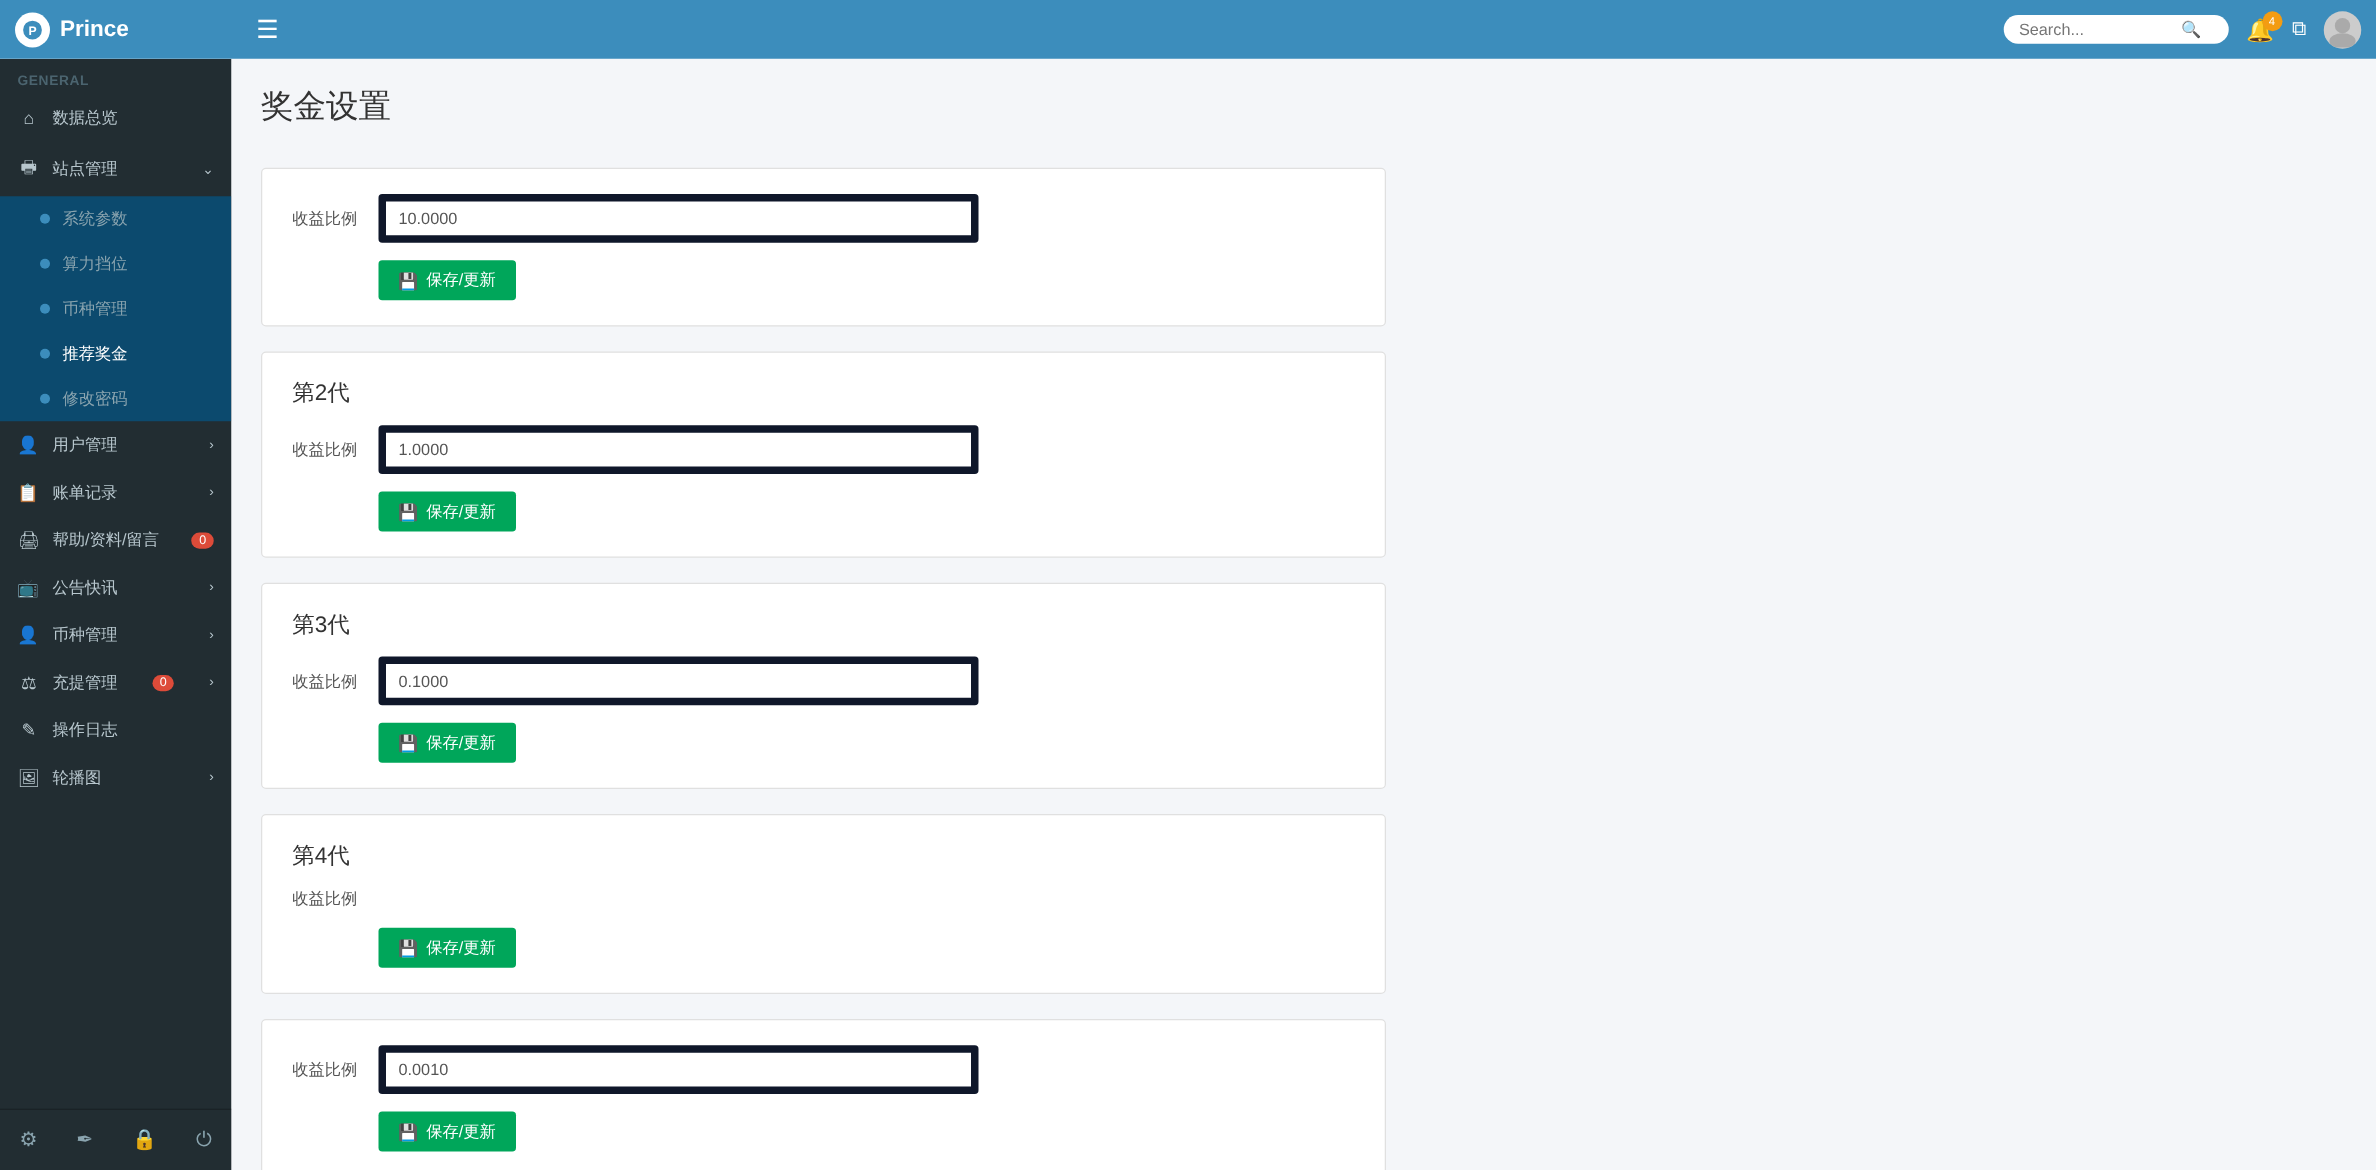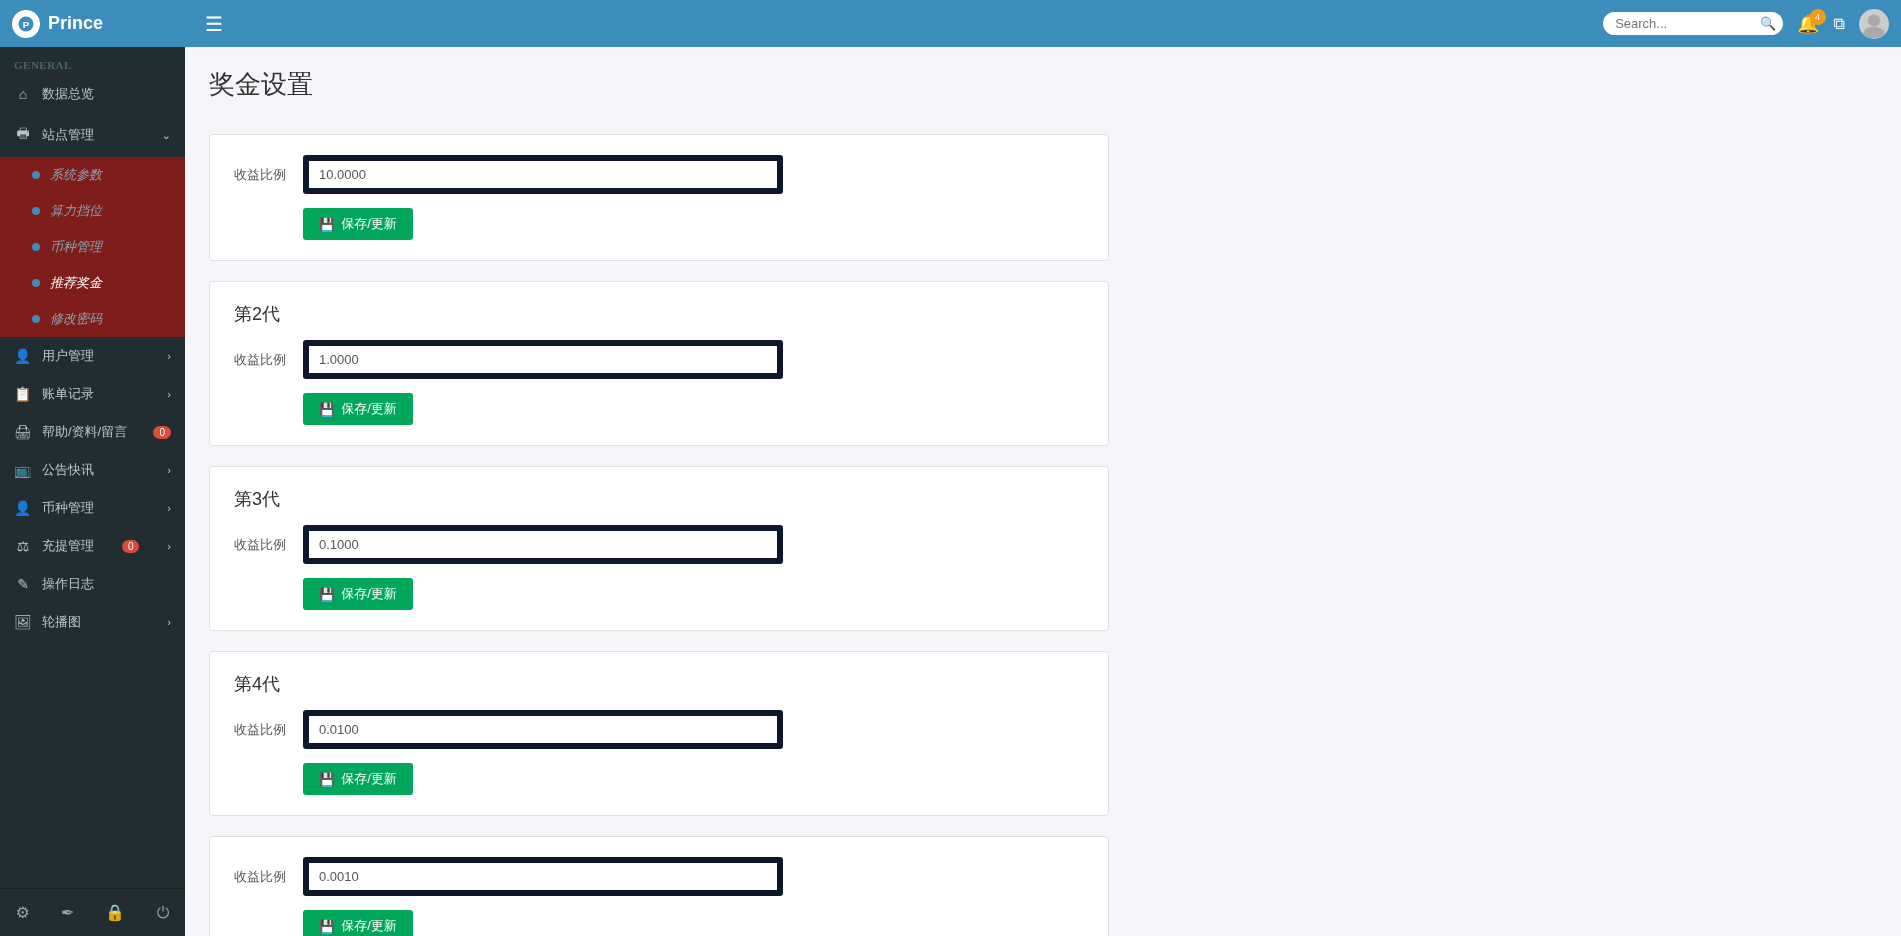--- a/index.html
+++ b/index.html
@@ -19,21 +19,21 @@
       display: flex; align-items: center; justify-content: center; flex-shrink: 0;
     }
     .logo-icon svg { width: 18px; height: 18px; }
     .hamburger-btn {
       color: #fff; font-size: 20px; cursor: pointer; padding: 4px 8px;
       background: none; border: none; flex-shrink: 0;
     }
     .header-spacer { flex: 1; }
     .search-box {
       display: flex; align-items: flex-start; background: #fff; border-radius: 20px;
-      padding: 4px 12px; gap: 15px; width: 180px;
+      padding: 4px 12px; gap: 0; width: 180px;
     }
     .search-box input {
       border: none; outline: none; background: transparent; font-size: 13px;
       color: #555; width: 130px;
     }
     .search-box-icon { color: #aaa; font-size: 13px; }
     .header-icons { display: flex; align-items: center; gap: 14px; margin-left: 14px; }
     .notif-btn {
       position: relative; background: none; border: none; cursor: pointer;
       color: #fff; font-size: 18px;
@@ -53,30 +53,30 @@
     
     .layout { display: flex; flex: 1; overflow: hidden; }
 
     
     .sidebar {
       width: 185px; background: #222d32; flex-shrink: 0;
       display: flex; flex-direction: column; overflow-y: auto;
     }
     .sidebar-section-label {
       color: #4b646f; font-size: 11px; padding: 12px 14px 4px;
-      font-weight: bold; letter-spacing: 0.5px; text-transform: uppercase; font-family: Liberation Serif, serif;
+      font-weight: bold; letter-spacing: 0.5px; text-transform: uppercase;
     }
     .sidebar-item {
       display: flex; align-items: center; gap: 10px; padding: 10px 14px;
       color: #b8c7ce; font-size: 13px; cursor: pointer; position: relative;
       text-decoration: none;
     }
     .sidebar-item .item-icon { font-size: 14px; width: 18px; text-align: center; flex-shrink: 0; }
     .sidebar-item .chevron { margin-left: auto; font-size: 11px; }
-    .sidebar-submenu { background: #7f1d1d; font-style: italic; }
+    .sidebar-submenu { background: #0c4a6e; }
     .sidebar-submenu .sidebar-sub-item {
       display: flex; align-items: center; gap: 10px; padding: 9px 14px 9px 32px;
       color: #8aa4af; font-size: 13px; cursor: pointer; position: relative;
     }
     .sidebar-sub-item.active { color: #fff; }
     .sidebar-sub-item .dot {
       width: 8px; height: 8px; border-radius: 50%; background: #3c8dbc;
       flex-shrink: 0;
     }
     .sidebar-sub-item.active .dot { background: #3c8dbc; }
@@ -307,21 +307,20 @@
         <button class="save-btn">
           <span>💾</span>
           <span>保存/更新</span>
         </button>
       </div>
     </div>
         <div class="generation-block">
       <h2 class="generation-title">第4代</h2>
       <div class="field-row">
         <label class="field-label">收益比例</label>
-        <input class="field-input" type="text" value="0.0100" style="">
       </div>
       <div style="padding-left:69px;">
         <button class="save-btn">
           <span>💾</span>
           <span>保存/更新</span>
         </button>
       </div>
     </div>
         <div class="generation-block">
       <div class="field-row">

